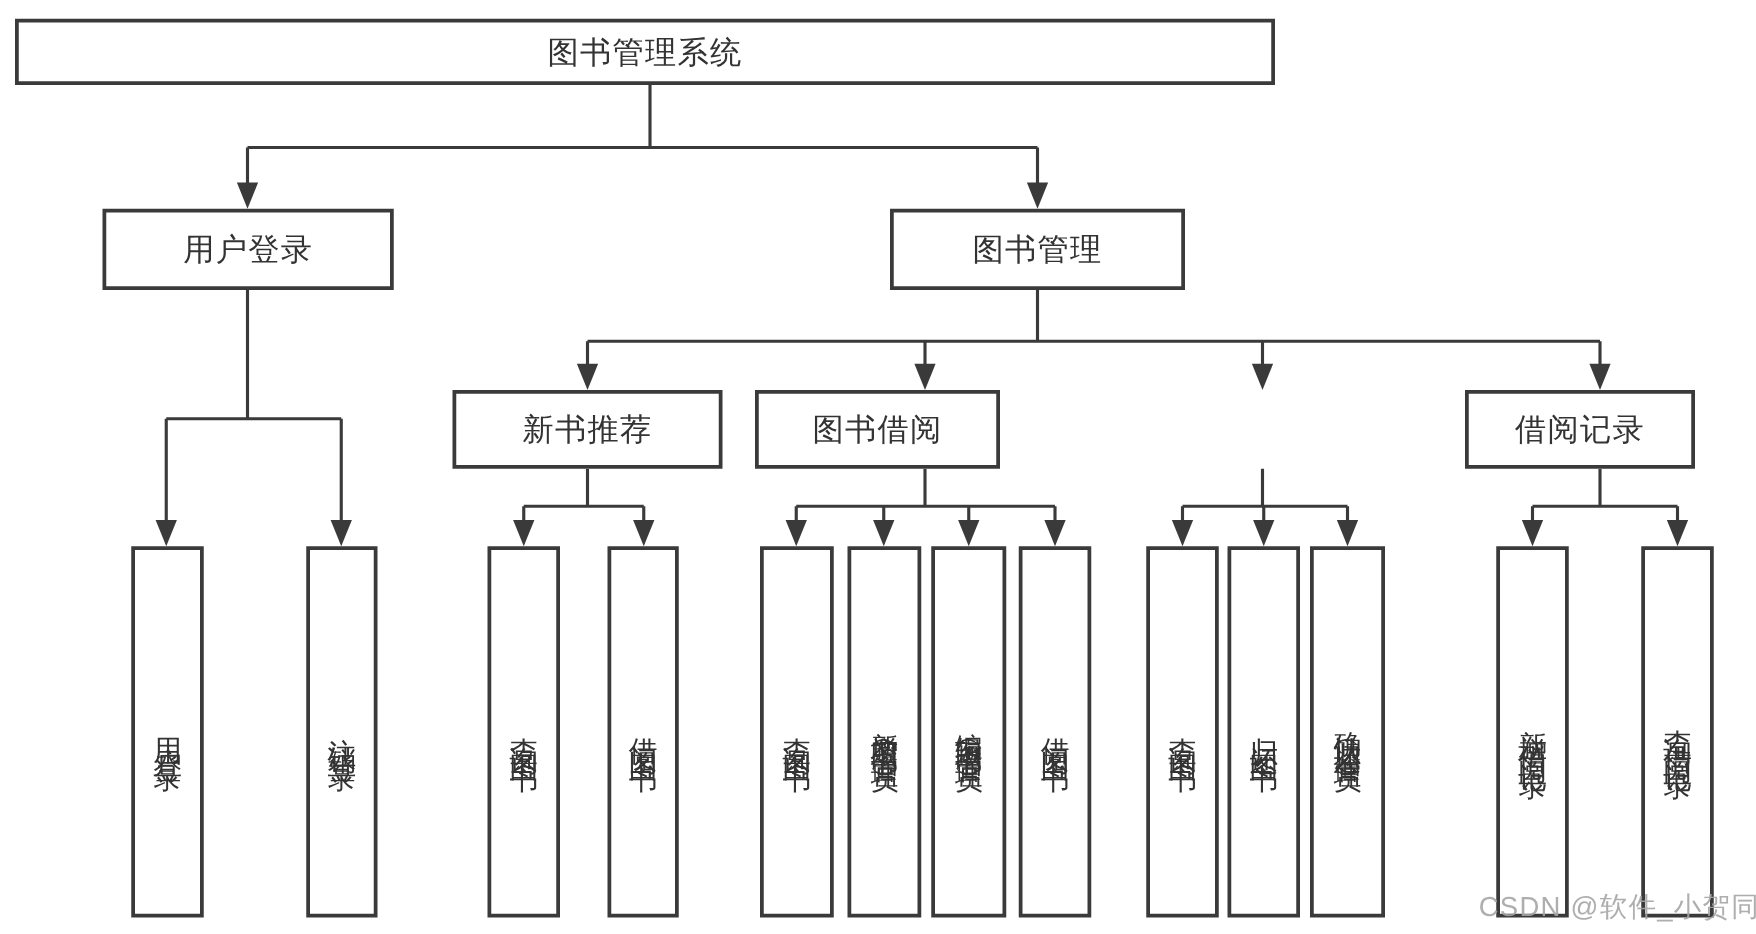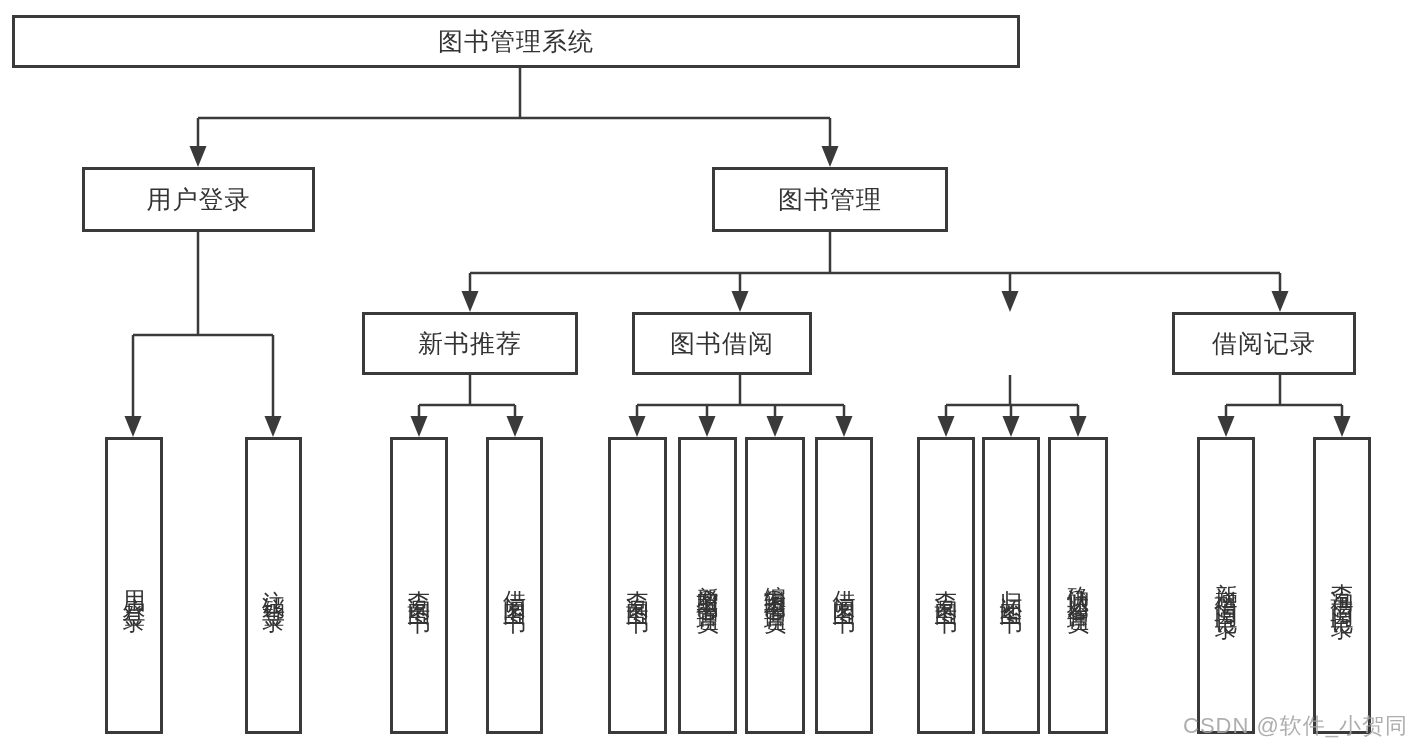--- a/index.html
+++ b/index.html
@@ -129,21 +129,21 @@
   <div class="node hbox" style="left:82px;top:167px;width:233px;height:65px">
     <span>用户登录</span>
   </div>
   <div class="node hbox" style="left:712px;top:167px;width:236px;height:65px">
     <span>图书管理</span>
   </div>
 
   <div class="node hbox" style="left:362px;top:312px;width:216px;height:63px">
     <span>新书推荐</span>
   </div>
-  <div class="node hbox" style="left:632px;top:312px;width:180px;height:63px">
+  <div class="node hbox" style="left:604px;top:312px;width:196px;height:63px">
     <span>图书借阅</span>
   </div>
   <div class="node hbox" style="left:1172px;top:312px;width:184px;height:63px">
     <span>借阅记录</span>
   </div>
 
   <div class="node vbox" style="left:105px;top:437px;width:58px;height:297px">
     <span>用户登录</span>
   </div>
   <div class="node vbox" style="left:245px;top:437px;width:57px;height:297px">

